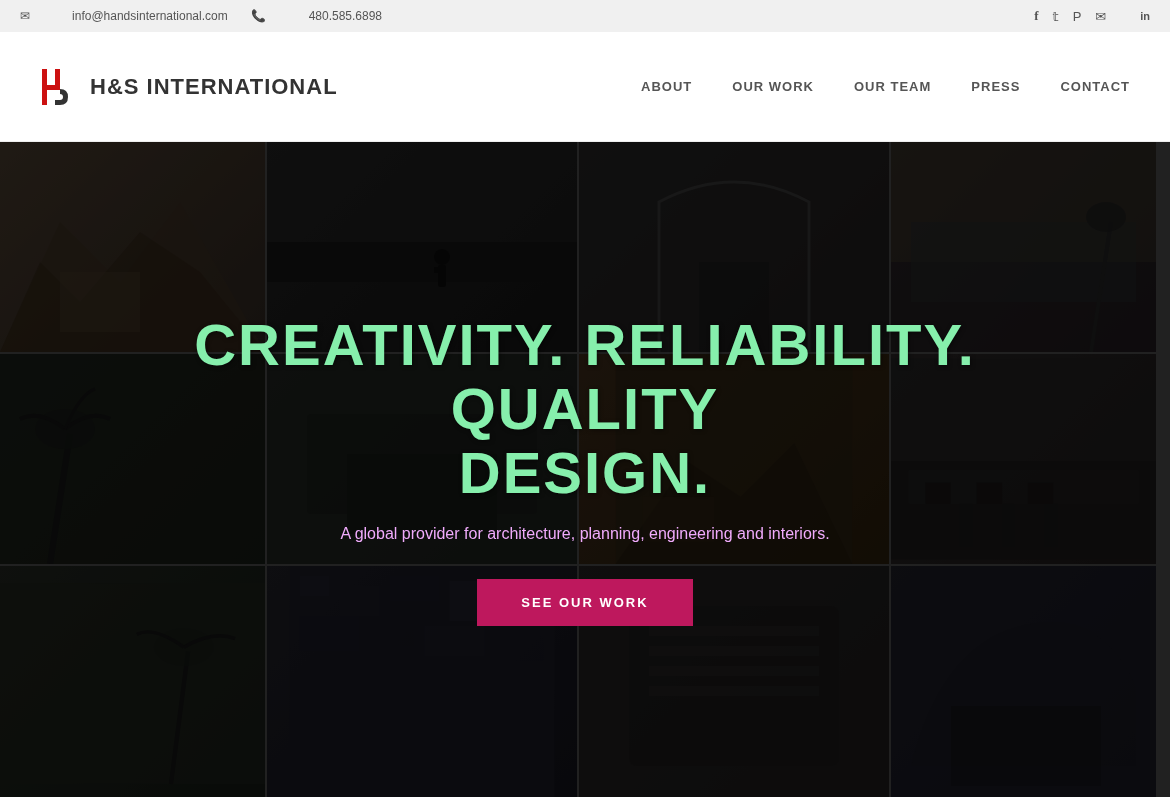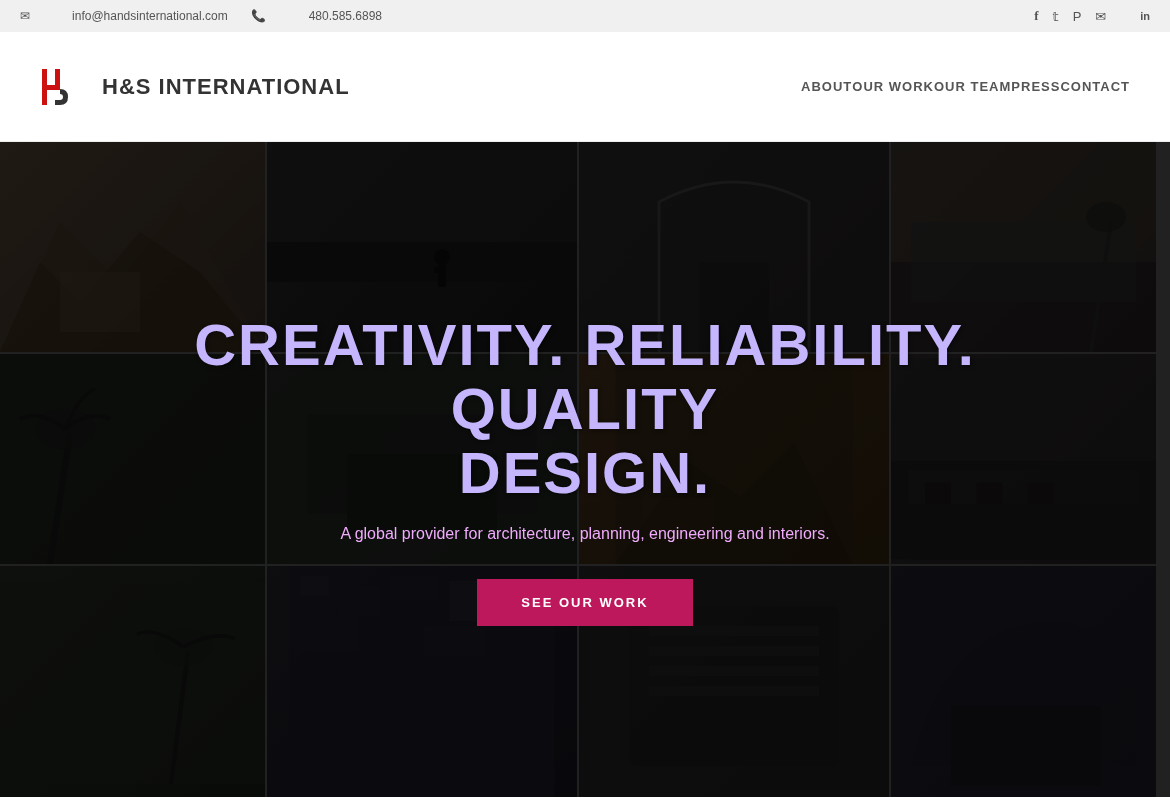--- a/index.html
+++ b/index.html
@@ -25,28 +25,28 @@
     
     .header {
       background: #fff;
       height: 110px;
       display: flex;
       align-items: center;
       justify-content: space-between;
       padding: 0 40px;
       border-bottom: 1px solid #eee;
     }
-    .logo-area { display: flex; align-items: center; gap: 24px; }
+    .logo-area { display: flex; align-items: center; gap: 12px; }
     .logo-text {
       font-size: 22px;
       font-weight: bold;
       color: #333;
       letter-spacing: 1px;
     }
-    .nav { display: flex; align-items: center; }
+    .nav { display: flex; align-items: center; gap: 40px; }
     .nav-item {
       font-size: 13px;
       font-weight: 600;
       color: #555;
       letter-spacing: 1px;
       text-decoration: none;
       cursor: pointer;
       text-transform: uppercase;
     }
 
@@ -102,21 +102,21 @@
       flex-direction: column;
       align-items: center;
       justify-content: center;
       z-index: 10;
       text-align: center;
       padding: 0 80px;
     }
     .hero-headline {
       font-size: 58px;
       font-weight: 900;
-      color: #c4b5fd;
+      color: #86efac;
       text-transform: uppercase;
       letter-spacing: 2px;
       line-height: 1.1;
       text-shadow: 1px 1px 4px rgba(0,0,0,0.5);
       margin-bottom: 20px;
     }
     .hero-subtext {
       font-size: 16px;
       color: #f0abfc;
       margin-bottom: 36px;

